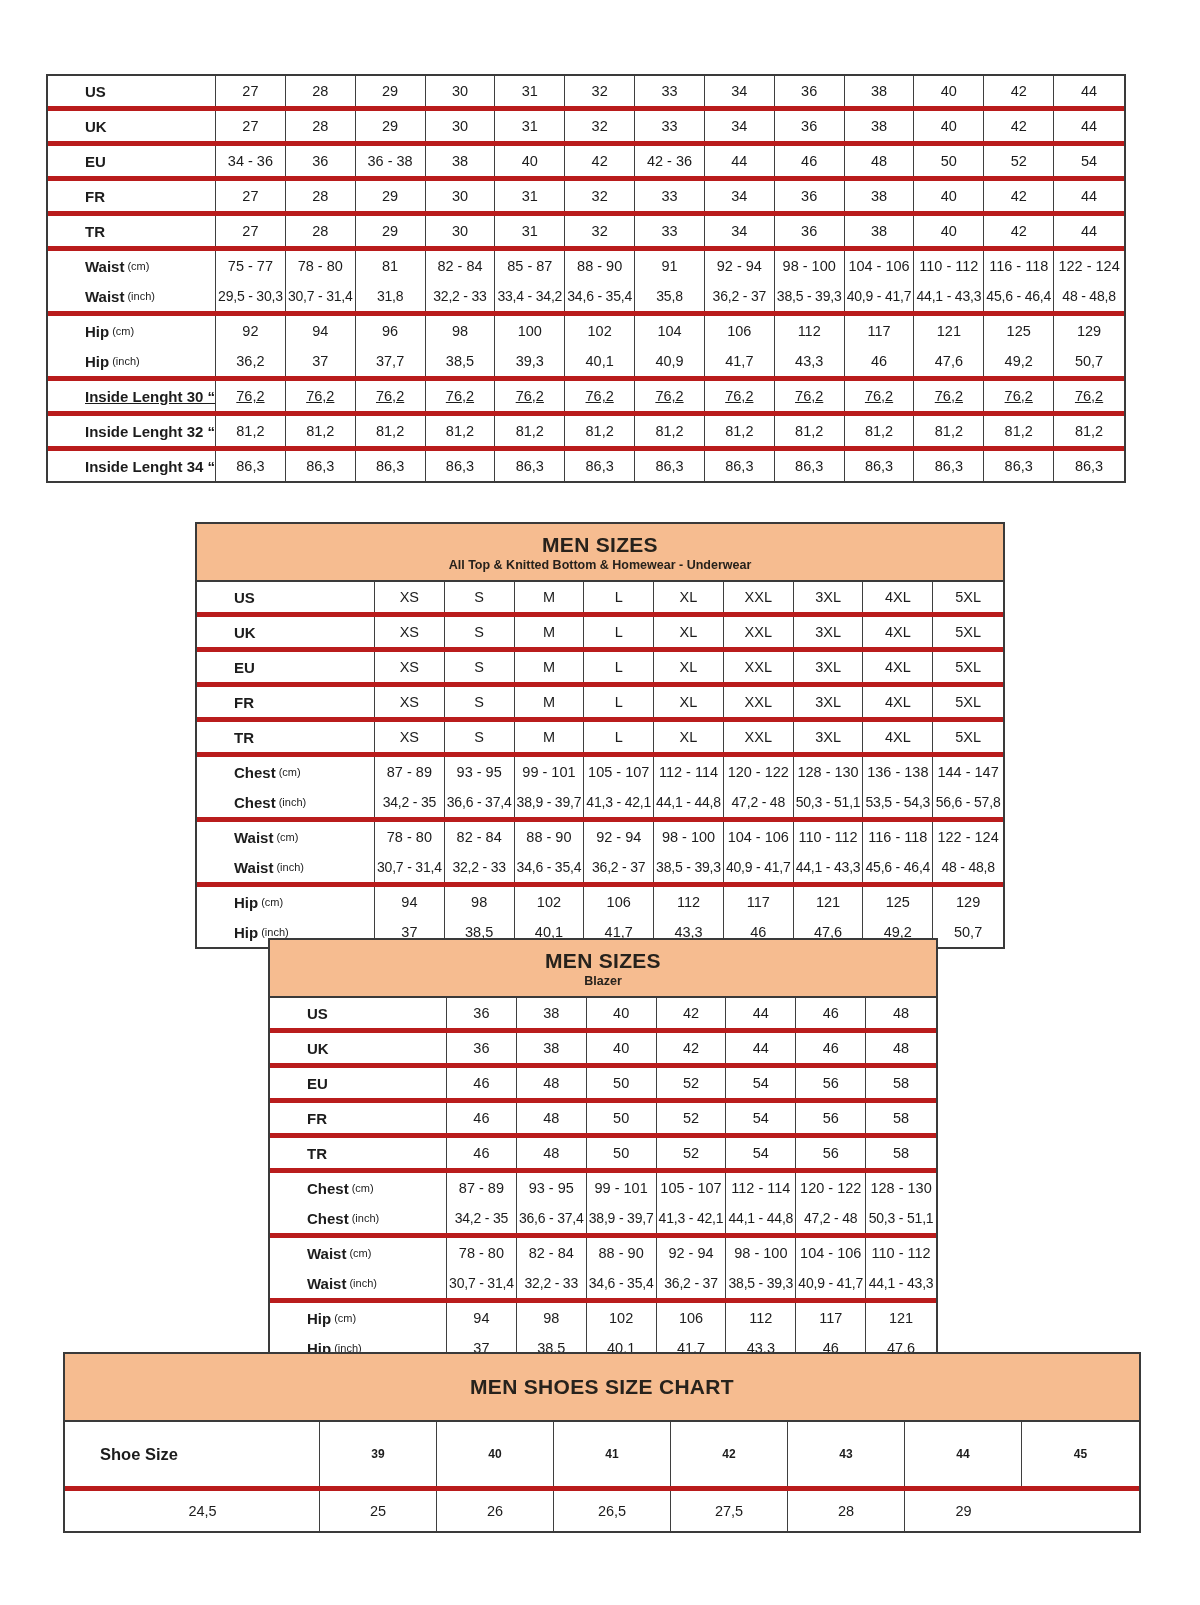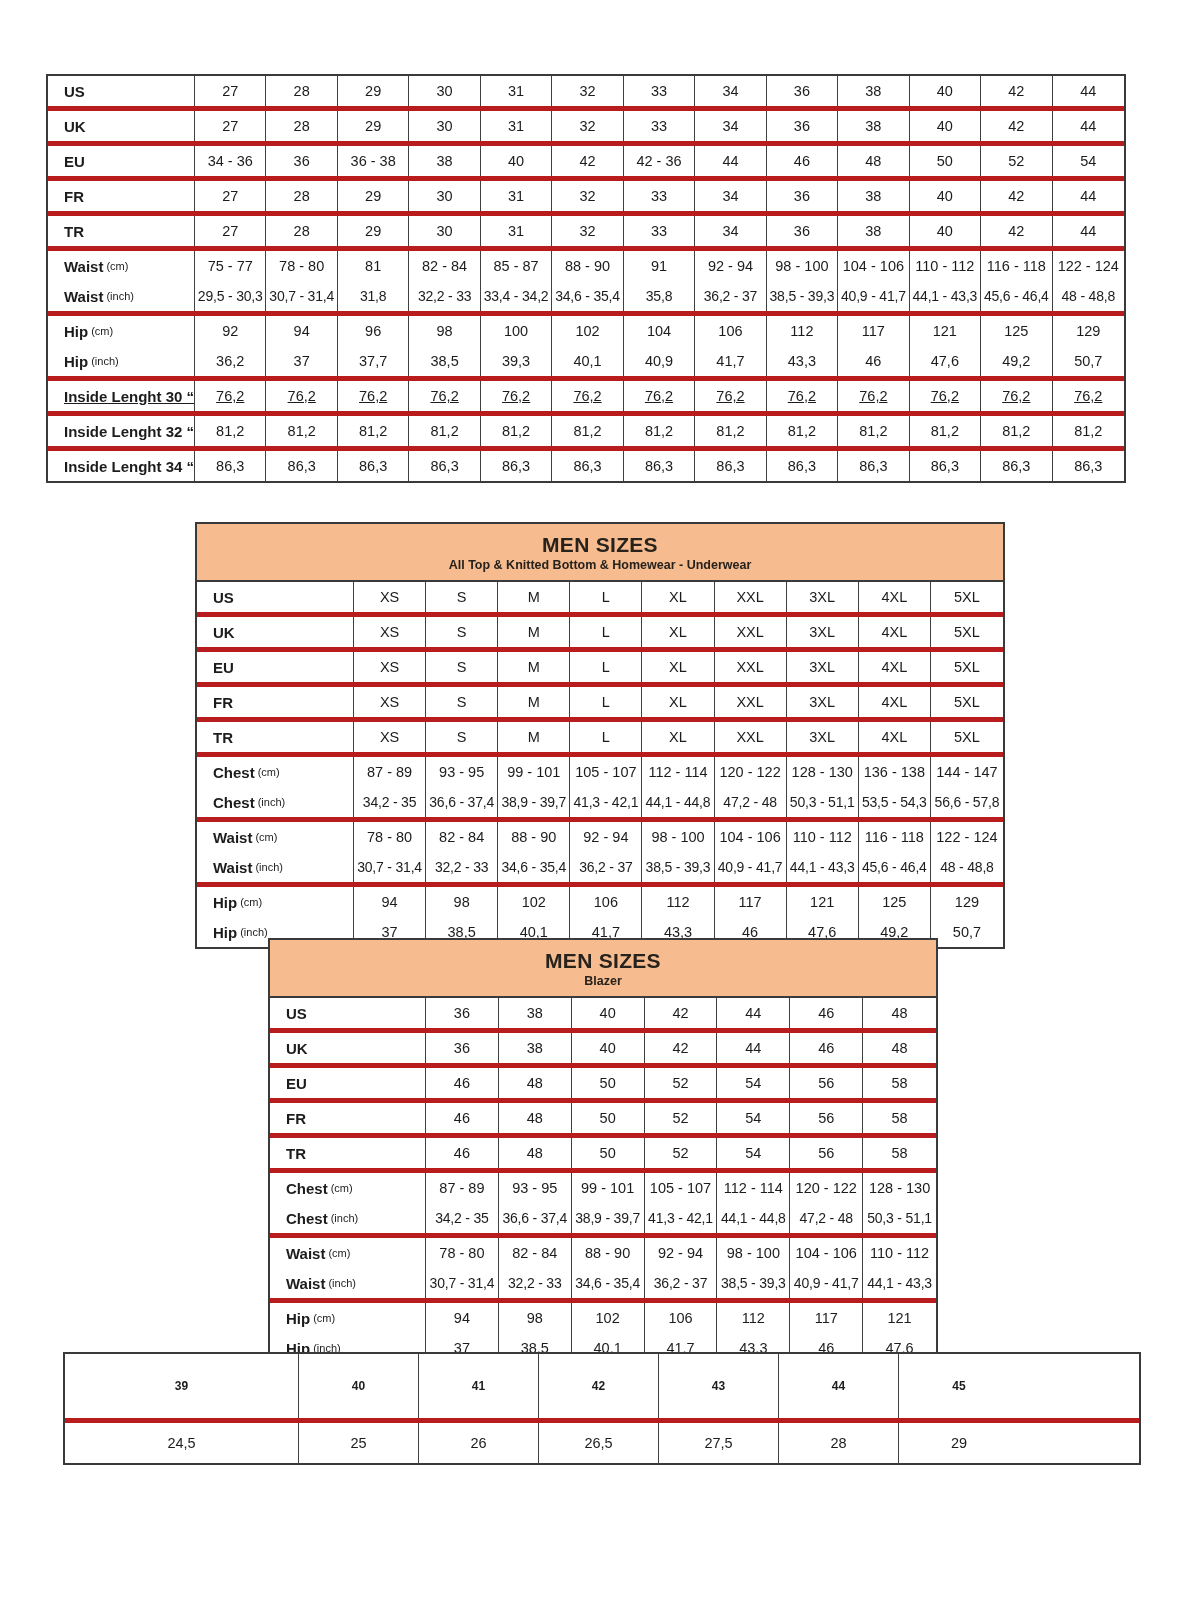--- a/index.html
+++ b/index.html
@@ -21,21 +21,21 @@
   }
   .tbl-title{
     font-weight:700;font-size:21px;color:#27221c;letter-spacing:.3px;line-height:1.1;
   }
   .tbl-subtitle{
     font-weight:700;font-size:12.5px;color:#27221c;margin-top:3px;line-height:1;
   }
   .tbl-subtitle:empty{display:none;}
   .section{box-sizing:border-box;}
   .tbl-body .section:not(:first-child){border-top:5px solid #b91c1c;}
-  .row{display:grid;box-sizing:border-box;}
+  .row{display:grid;box-sizing:border-box;padding-left:21px;}
   .cell{
     display:flex;align-items:center;justify-content:center;
     border-right:1px solid #3f3f3f;box-sizing:border-box;
     white-space:nowrap;overflow:hidden;
   }
   .cell:last-child{border-right:none;}
   .cell.label{justify-content:flex-start;padding-left:16px;}
   .lab-main{font-weight:700;font-size:15px;}
   .lab-unit{font-weight:400;font-size:11px;margin-left:3px;}
   .val{font-size:14.5px;}
@@ -637,23 +637,30 @@
             <div class="cell val">41,7</div>
             <div class="cell val">43,3</div>
             <div class="cell val">46</div>
             <div class="cell val">47,6</div>
           </div>
         </div>
       </div>
   </div>
 
   <div class="tbl" id="tbl3" style="left: 63px; top: 1352px; width: 1078px;">
+    <div class="tbl-header" style="height: 68px;">
+      <div class="tbl-title">MEN SHOES SIZE CHART</div>
+
+    </div>
     <div class="tbl-body">
         <div class="section">
           <div class="row" style="height: 64px; grid-template-columns: 234px repeat(7, 1fr);">
+            <div class="cell label">
+              <span class="lab-main">Shoe Size</span>
+            </div>
             <div class="cell val boldv">39</div>
             <div class="cell val boldv">40</div>
             <div class="cell val boldv">41</div>
             <div class="cell val boldv">42</div>
             <div class="cell val boldv">43</div>
             <div class="cell val boldv">44</div>
             <div class="cell val boldv">45</div>
           </div>
         </div>
         <div class="section">

